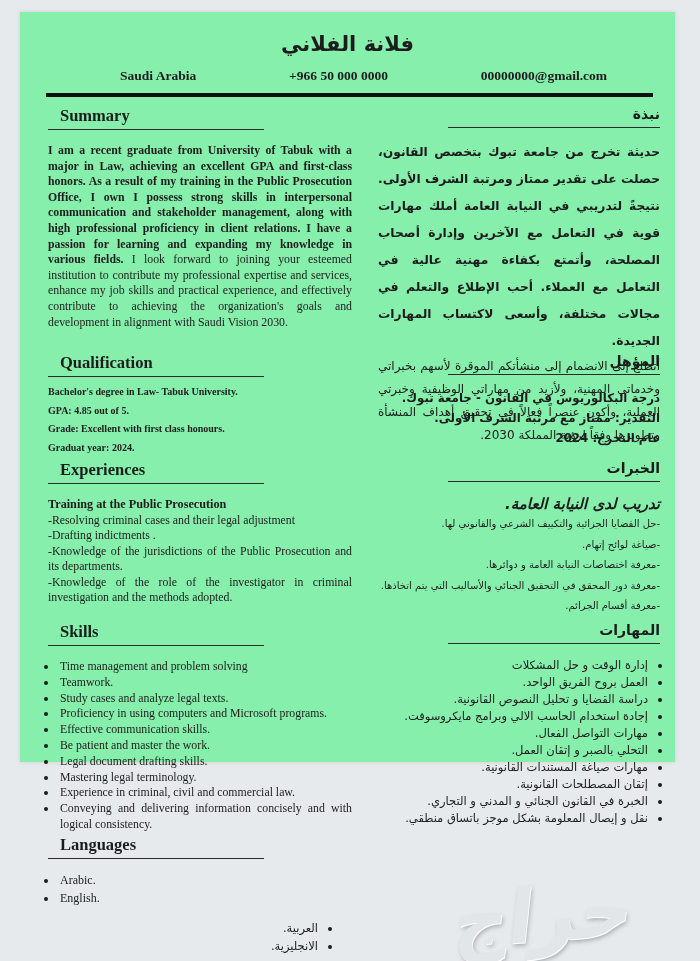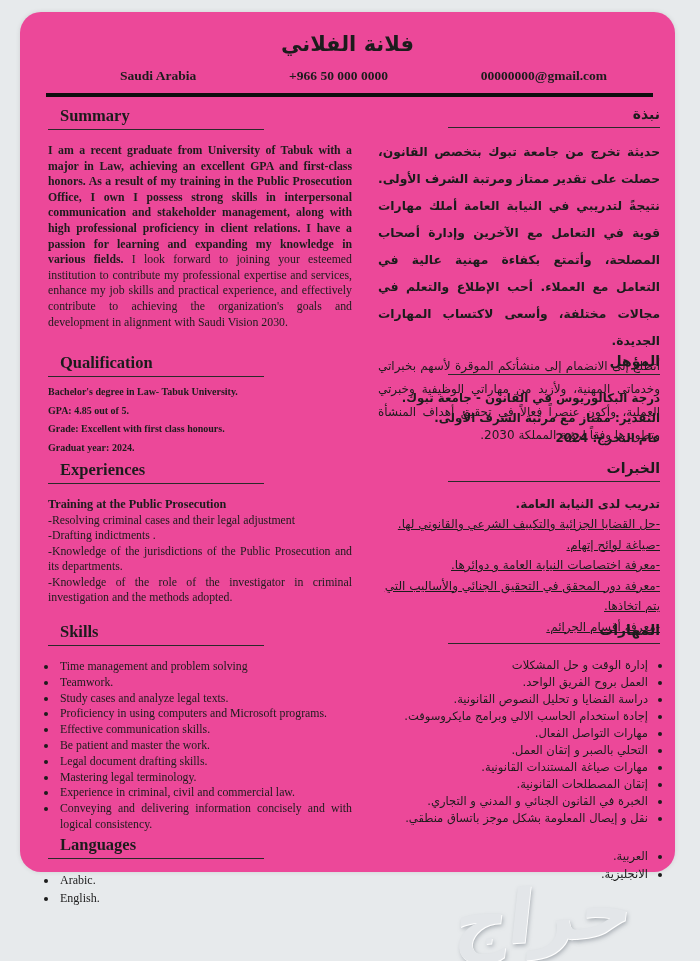--- a/index.html
+++ b/index.html
@@ -7,24 +7,23 @@
   body {
     position: relative;
     background: #e7eaec;
     font-family: "Liberation Serif", serif;
     color: #1c1c1c;
     overflow: hidden;
   }
   .page {
     position: absolute;
     left: 20px; top: 12px;
-    width: 655px; height: 860px;
-    background: #ec4899;
+    width: 655px; height: 750px;
+    background: #86efac;
     box-shadow: 0 0 5px rgba(0,0,0,0.10);
-    border-radius: 21px;
   }
   
   .name {
     margin-top: 20px;
     text-align: center;
     font-family: "DejaVu Sans", sans-serif;
     font-weight: bold;
     font-size: 21px;
     letter-spacing: 0.5px;
   }
@@ -57,21 +56,21 @@
     font-weight: bold;
     font-size: 14px;
     padding-bottom: 5px;
     border-bottom: 1.8px solid #2a2a2a;
     width: 212px;
   }
   .row-summary      { height: 256px; padding-top: 9px; }
   .row-qualification{ height: 107px; }
   .row-experiences  { height: 162px; }
   .row-skills       { height: 213px; }
-  .row-languages    { height: auto; }
+  .row-languages    { height: auto; flex-direction: column; }
 
   
   .p-en {
     margin-top: 13px;
     font-size: 11.8px;
     line-height: 15.6px;
     text-align: justify;
   }
   .p-ar-bold {
     margin-top: 11px;
@@ -82,22 +81,22 @@
   }
   .p-ar-reg {
     font-size: 12px;
     line-height: 23px;
     text-align: justify;
   }
   .lines-en { margin-top: 6px; font-weight: bold; font-size: 10px; line-height: 18.5px; }
   .lines-ar { margin-top: 13px; font-weight: bold; font-size: 11.8px; line-height: 20px; }
   .exp-title-en { margin-top: 13px; font-weight: bold; font-size: 12.2px; line-height: 15.5px; }
   .exp-lines-en { font-size: 11.8px; line-height: 15.6px; text-align: justify; }
-  .exp-title-ar { margin-top: 12px; font-weight: bold; font-size: 12px; line-height: 20px; }
-  .exp-lines-ar { font-size: 12px; line-height: 20.5px; text-decoration: underline; }
+  .exp-title-ar { margin-top: 12px; font-weight: bold; font-size: 15px; line-height: 20px; font-style: italic; }
+  .exp-lines-ar { font-size: 10px; line-height: 20.5px; }
   
   ul.b-en {
     margin: 13px 0 0 -6px;
     padding-left: 16px;
     list-style: disc;
     font-size: 11.8px;
     line-height: 15.8px;
   }
   ul.b-en li { padding-left: 2px; text-align: justify; }
   ul.b-ar {

